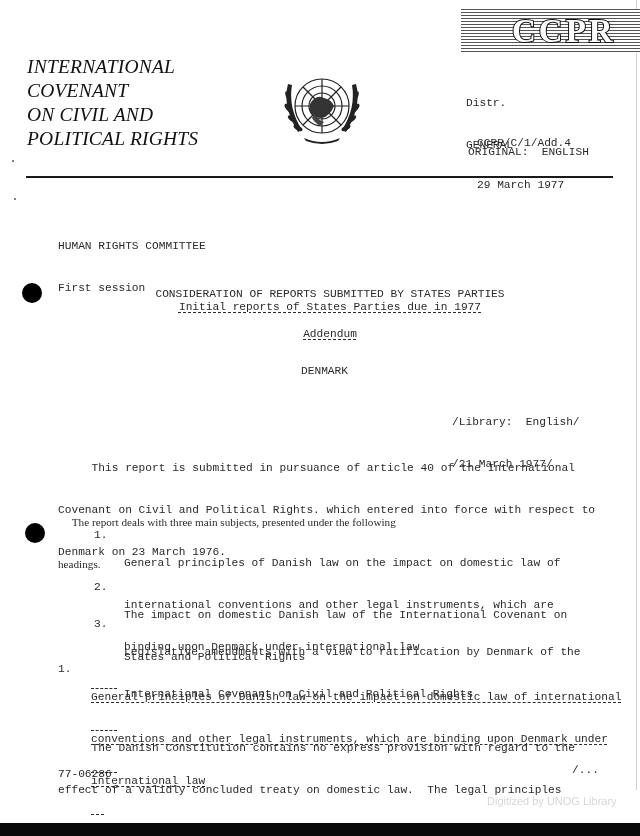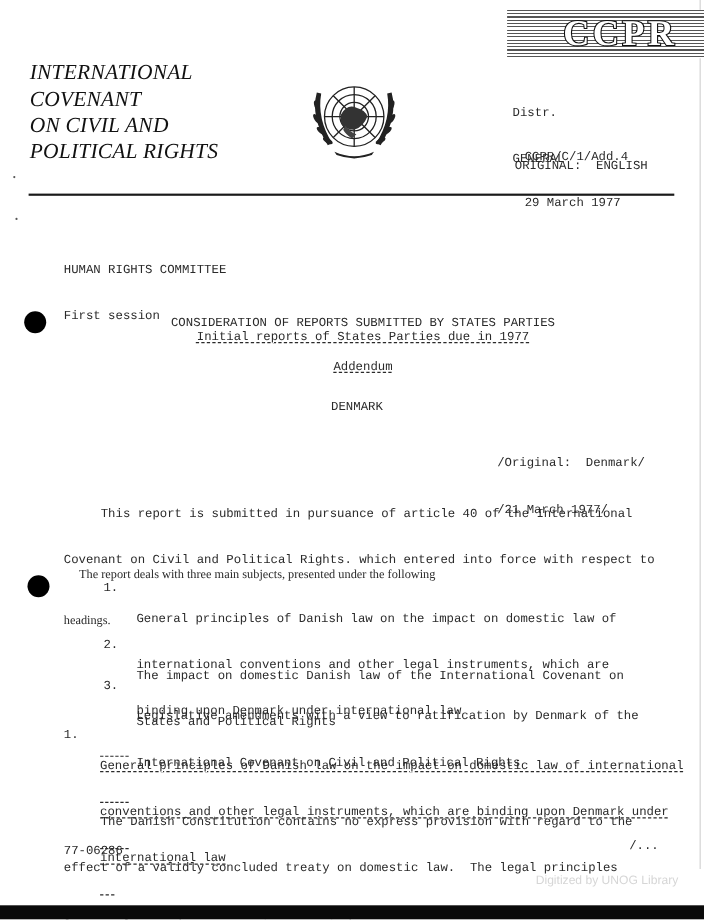--- a/index.html
+++ b/index.html
@@ -113,27 +113,28 @@
   <div>CONSIDERATION OF REPORTS SUBMITTED BY STATES PARTIES</div>
 </div>
 <div class="abs mono center ul" style="left:140px; top:300px; width:380px;">Initial reports of States Parties due in 1977</div>
 <div class="abs mono center ul" style="left:140px; top:327px; width:380px;">Addendum</div>
 <div class="abs mono" style="left:301px; top:364px;">DENMARK</div>
 
 <div class="abs hole" style="left:22px; top:283px;"></div>
 <div class="abs hole" style="left:25px; top:523px;"></div>
 
 <div class="abs mono" style="left:452px; top:387px;">
-  <div>/Original:  Denmark/</div>
+  <div>/Library:  English/</div>
   <div>/21 March 1977/</div>
 </div>
 
 <div class="abs mono" style="left:58px; top:433px;">
   <div>     This report is submitted in pursuance of article 40 of the International</div>
   <div>Covenant on Civil and Political Rights. which entered into force with respect to</div>
+  <div>Denmark on 23 March 1976.</div>
 </div>
 
 <div class="abs mono" style="left:58px; top:487px;font-family:Liberation Serif, serif;">
   <div>     The report deals with three main subjects, presented under the following</div>
   <div>headings.</div>
 </div>
 
 <div class="abs mono" style="left:94px; top:528px;">
   <span class="abs" style="left:0; top:0;">1.</span>
   <div class="abs" style="left:30px; top:0;">

